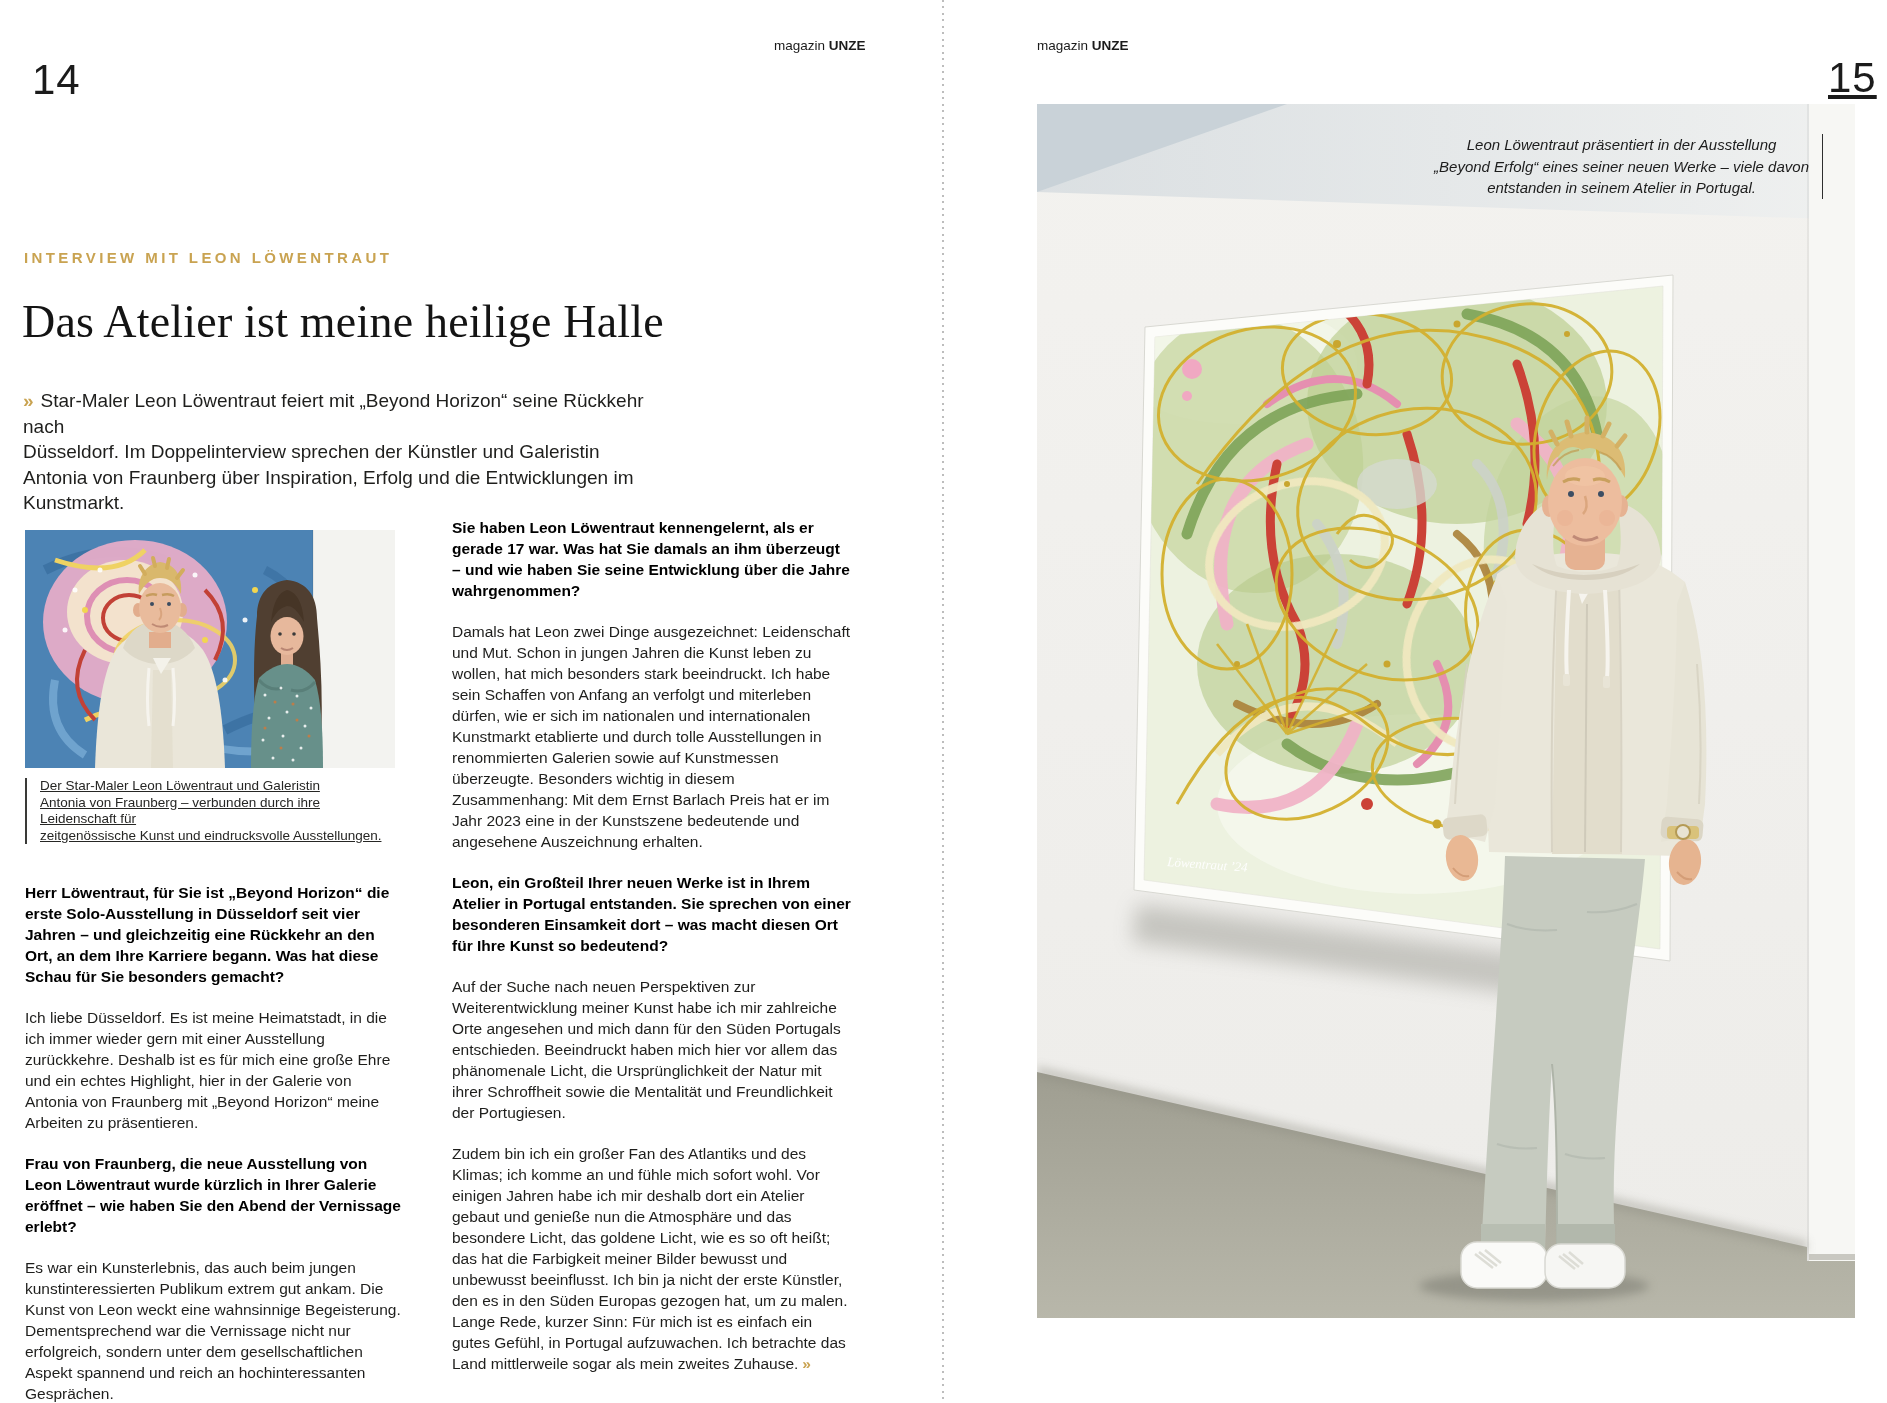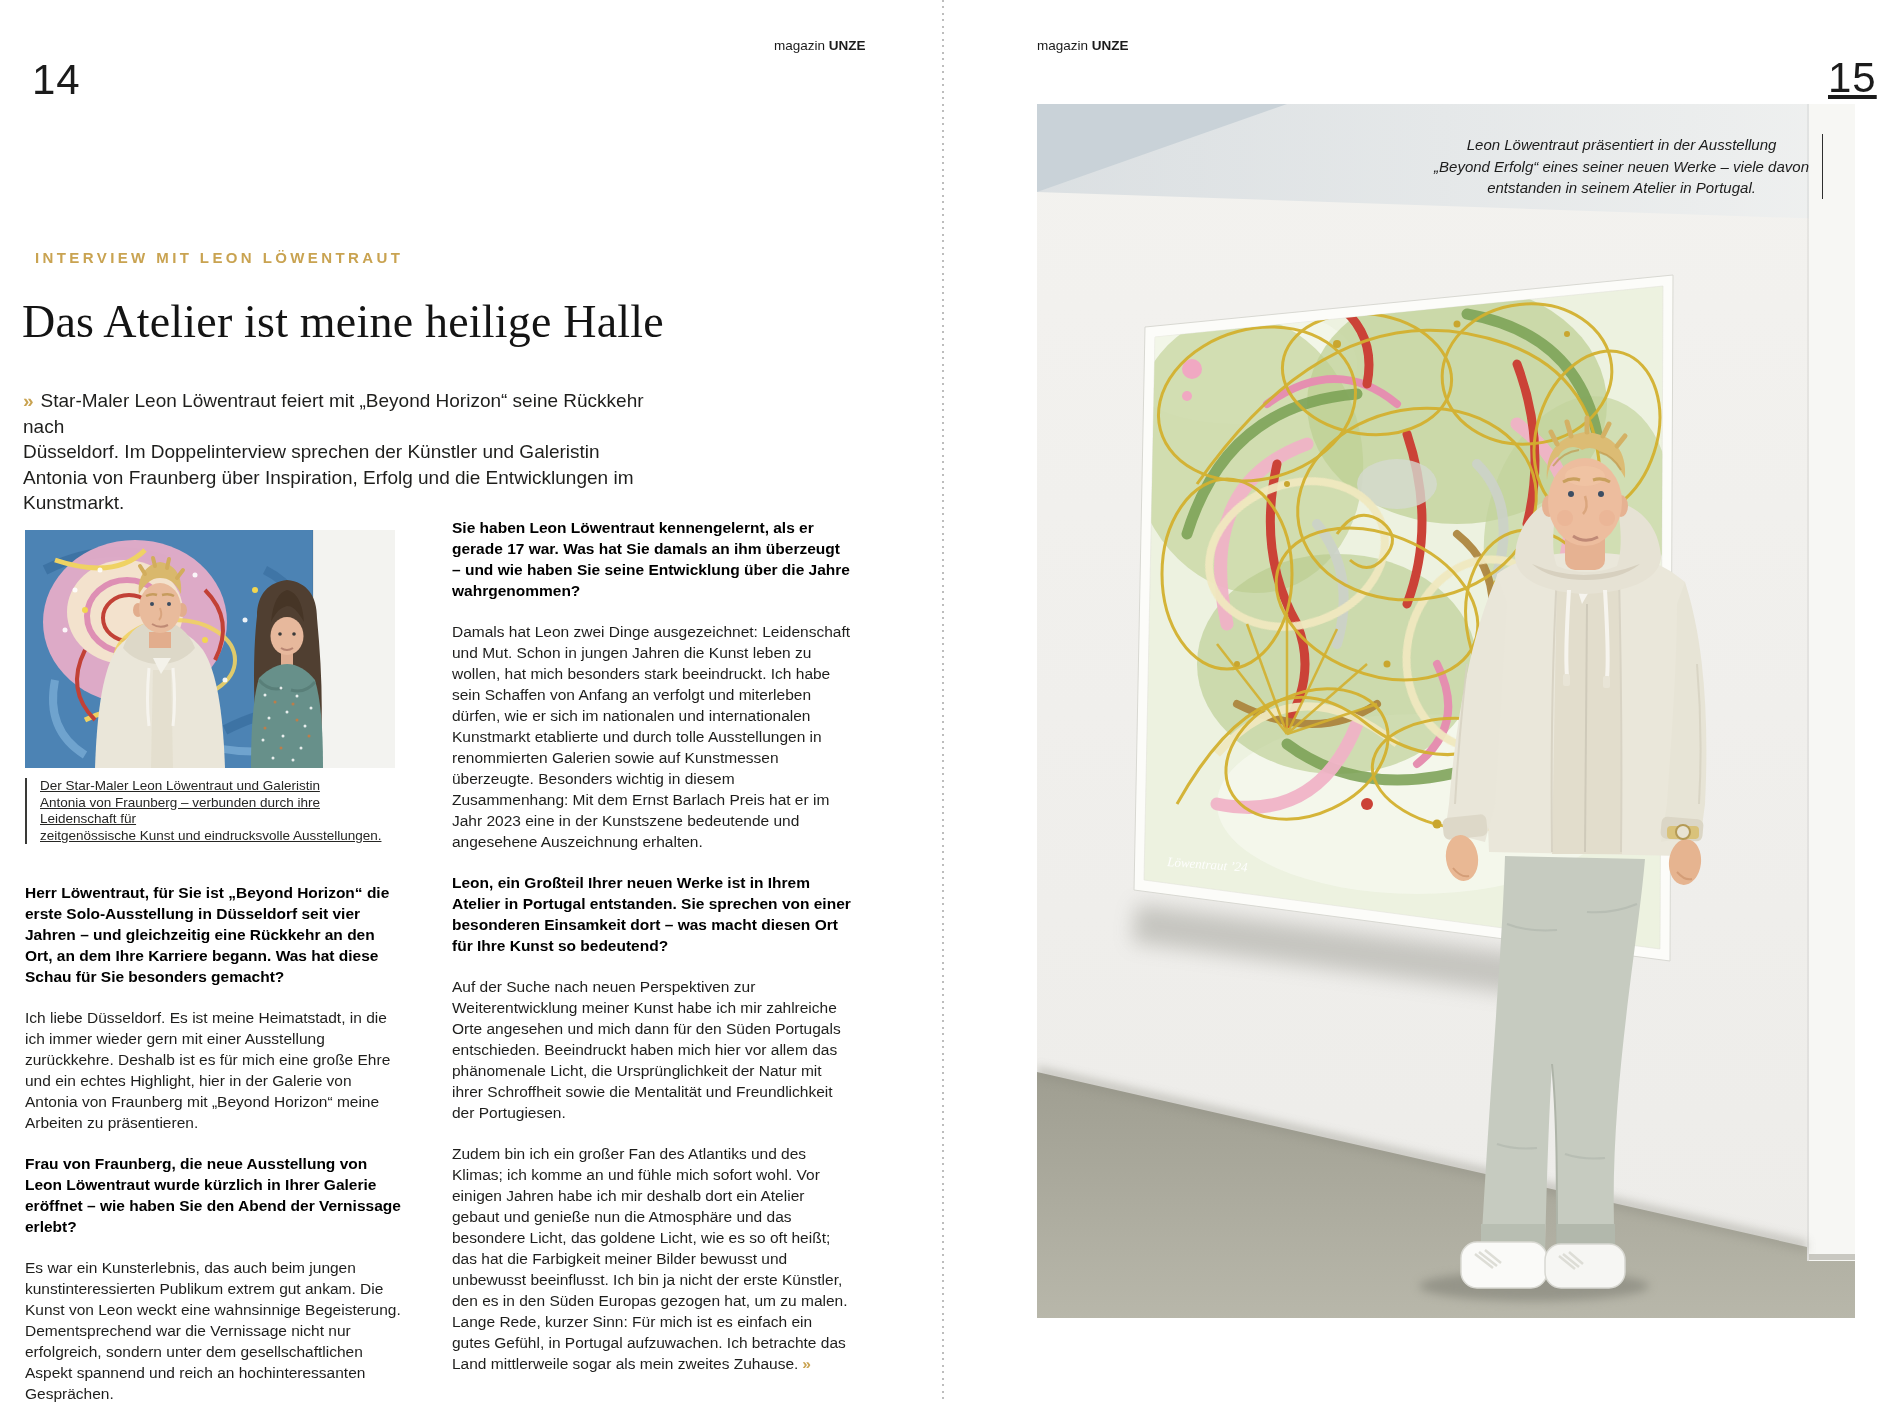--- a/index.html
+++ b/index.html
@@ -31,21 +31,21 @@
 </style>
 </head>
 <body>
 
 <div class="spread">
 
   <div class="abs page-number" style="left:16px;top:56px;margin-left:16px;">14</div>
 
   <div class="abs running-head" style="left:774px;top:38px;"><span>magazin</span> <b>UNZE</b></div>
 
-  <div class="abs kicker" style="left:35px;top:249px;">INTERVIEW MIT LEON LÖWENTRAUT</div>
+  <div class="abs kicker" style="left:24px;top:249px;">INTERVIEW MIT LEON LÖWENTRAUT</div>
 
   <h1 class="abs headline" style="left:22px;top:295px;">Das Atelier ist meine heilige Halle</h1>
 
   <div class="abs intro" style="left:23px;top:388px;width:660px;">
     <div><span class="gold marker">»</span><span>Star-Maler Leon Löwentraut feiert mit „Beyond Horizon“ seine Rückkehr nach</span></div>
     <div>Düsseldorf. Im Doppelinterview sprechen der Künstler und Galeristin</div>
     <div>Antonia von Fraunberg über Inspiration, Erfolg und die Entwicklungen im Kunstmarkt.</div>
   </div>
 
   <div class="abs figure-small" style="left:25px;top:530px;">

